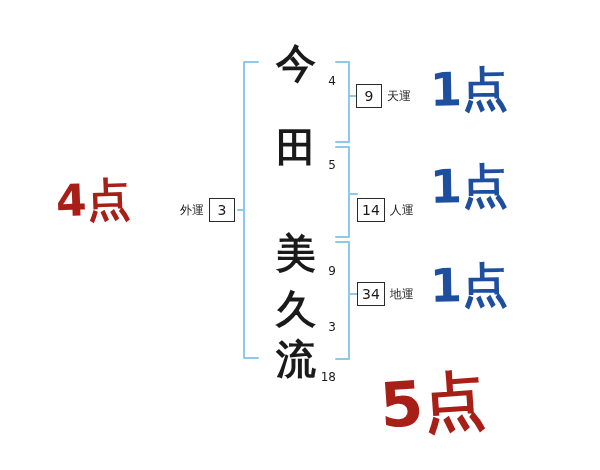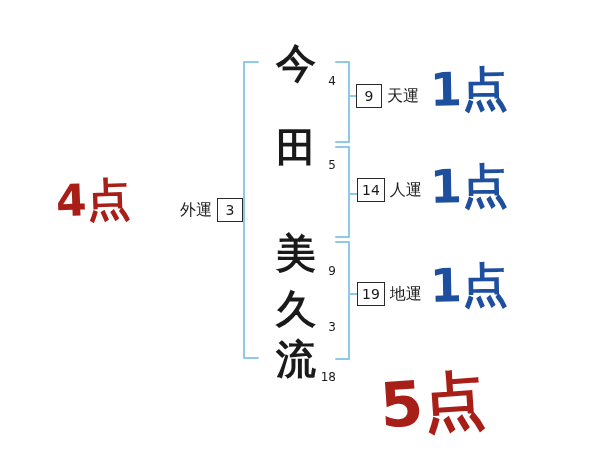--- a/index.html
+++ b/index.html
@@ -57,21 +57,21 @@
     height: 24px;
     padding: 0 4px;
     border: 1.5px solid #2a2a2a;
     background: #ffffff;
     display: flex;
     align-items: center;
     justify-content: center;
     font-size: 14px;
     font-weight: 500;
   }
-  .flabel { font-size: 16px; white-space: nowrap; }
+  .flabel { font-size: 12px; white-space: nowrap; }
 
   .score {
     position: absolute;
     font-weight: 700;
     line-height: 1;
     white-space: nowrap;
   }
   .score.blue { color: var(--blue, #1d4f9e); font-size: 46px; transform: rotate(-1deg); }
   .score.red  { color: var(--red, #a81f18); }
   .score.red.small { font-size: 44px; transform: rotate(-2deg); }
@@ -115,26 +115,26 @@
   </div>
   <div class="nchar" style="top:336px">
     <span class="glyph">流</span>
     <span class="strokes">18</span>
   </div>
 
   <div class="fortune" style="left:356px; top:84px">
     <span class="fbox">9</span>
     <span class="flabel">天運</span>
   </div>
-  <div class="fortune" style="left:357px; top:178px">
+  <div class="fortune" style="left:357px; top:198px">
     <span class="fbox">14</span>
     <span class="flabel">人運</span>
   </div>
   <div class="fortune" style="left:357px; top:282px">
-    <span class="fbox">19</span>
+    <span class="fbox">34</span>
     <span class="flabel">地運</span>
   </div>
   <div class="fortune" style="left:180px; top:198px">
     <span class="flabel">外運</span>
     <span class="fbox">3</span>
   </div>
 
   <div class="score red small" style="left:56px;  top:178px">4点</div>
   <div class="score blue" style="left:430px; top:66px">1点</div>
   <div class="score blue" style="left:430px; top:163px">1点</div>

